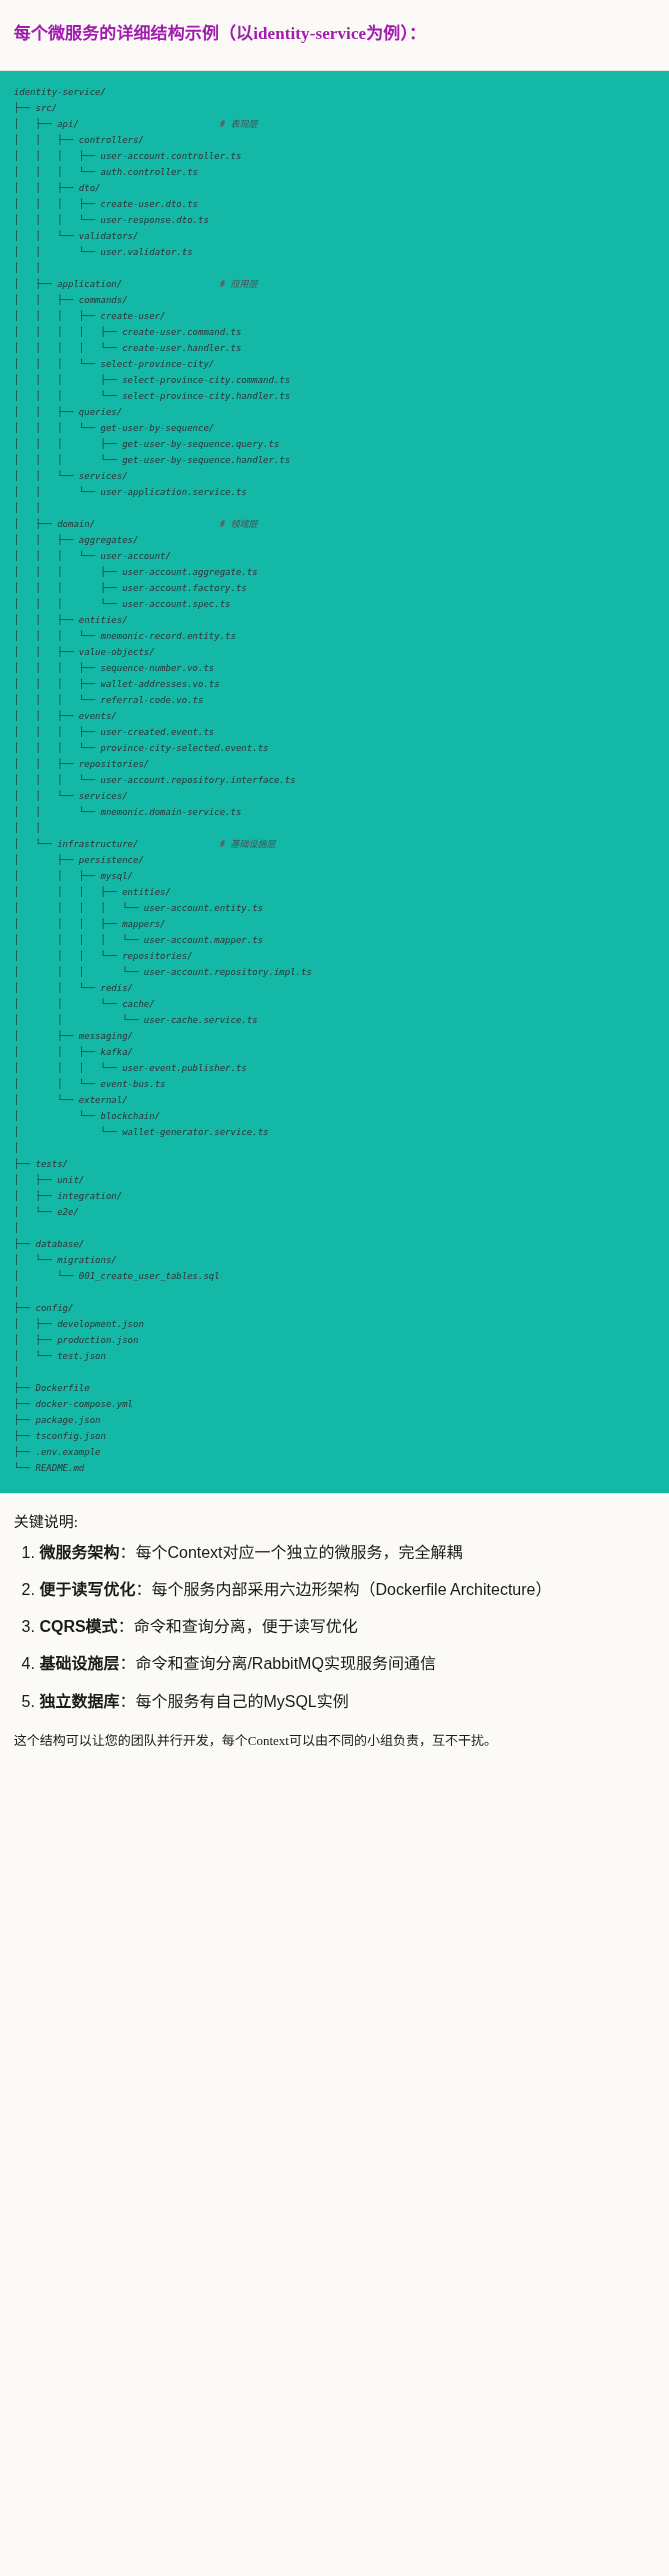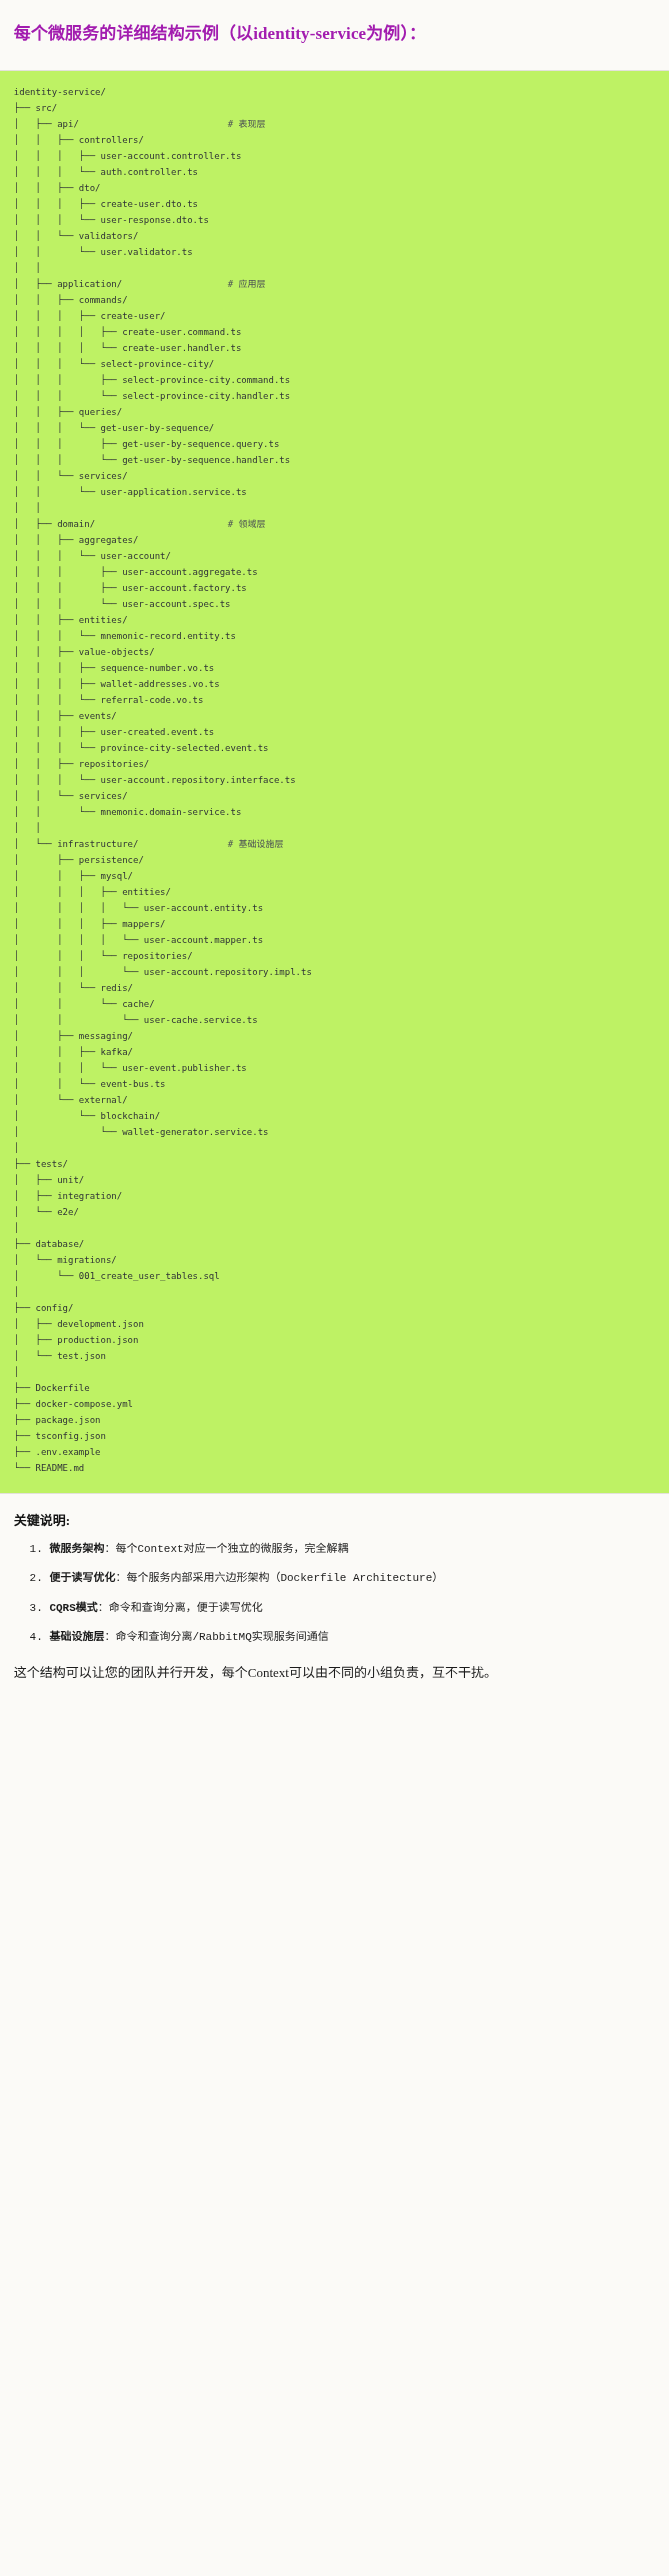--- a/index.html
+++ b/index.html
@@ -28,51 +28,52 @@
   }
   .rule {
     height: 0.6px;
     background: #e3e1db;
     border: 0;
     margin: 0 0 0 0;
   }
 
   
   .tree-block {
-    background: #bef264;
+    background: #14b8a6;
     padding: 13.8px 13.8px 16.3px 13.8px;
+    font-style: italic;
   }
   pre.tree {
     margin: 0;
     font-family: "DejaVu Sans Mono", "Liberation Mono", monospace;
     font-size: 9px;
     line-height: 16px;
     color: #2f3336;
     white-space: pre;
     letter-spacing: 0px;
     tab-size: 4;
   }
-  pre.tree .cmt { color: #4a4f54; margin-left: 8px; }
+  pre.tree .cmt { color: #4a4f54; }
 
   
   .notes {
     padding: 2.5px 13.8px 16.3px 13.8px;
   }
   .notes-title {
     font-family: "Liberation Serif", serif;
-    font-weight: bold;
-    font-size: 13px;
+    font-weight: normal;
+    font-size: 15px;
     color: #141414;
     margin: 13.8px 0 10px 0;
   }
   ol.notes-list {
-    margin: 12px;
+    margin: 4px;
     padding: 0 0 0 16.3px;
-    font-family: Liberation Mono, monospace;
-    font-size: 11px;
+    font-family: Liberation Sans, sans-serif;
+    font-size: 16px;
     line-height: 1.55;
     color: #1b1b1b;
   }
   ol.notes-list li {
     margin: 0 0 12.5px 0;
     padding-left: 1.3px;
   }
   ol.notes-list li b { font-weight: bold; }
   .note-sep { color: #1b1b1b; }
   .closing {
@@ -185,19 +186,20 @@
   <hr class="rule">
 
   <div class="notes">
     <div class="notes-title">关键说明:</div>
 
     <ol class="notes-list" style="list-style: none; padding-left: 2.5px;">
         <li><span>1. </span><b>微服务架构</b><span class="note-sep">：</span><span>每个Context对应一个独立的微服务，完全解耦</span></li>
         <li><span>2. </span><b>便于读写优化</b><span class="note-sep">：</span><span>每个服务内部采用六边形架构（Dockerfile Architecture）</span></li>
         <li><span>3. </span><b>CQRS模式</b><span class="note-sep">：</span><span>命令和查询分离，便于读写优化</span></li>
         <li><span>4. </span><b>基础设施层</b><span class="note-sep">：</span><span>命令和查询分离/RabbitMQ实现服务间通信</span></li>
+        <li><span>5. </span><b>独立数据库</b><span class="note-sep">：</span><span>每个服务有自己的MySQL实例</span></li>
       </ol>
 
     <p class="closing">这个结构可以让您的团队并行开发，每个Context可以由不同的小组负责，互不干扰。</p>
   </div>
 
 </div>
 
 
 </body></html>

